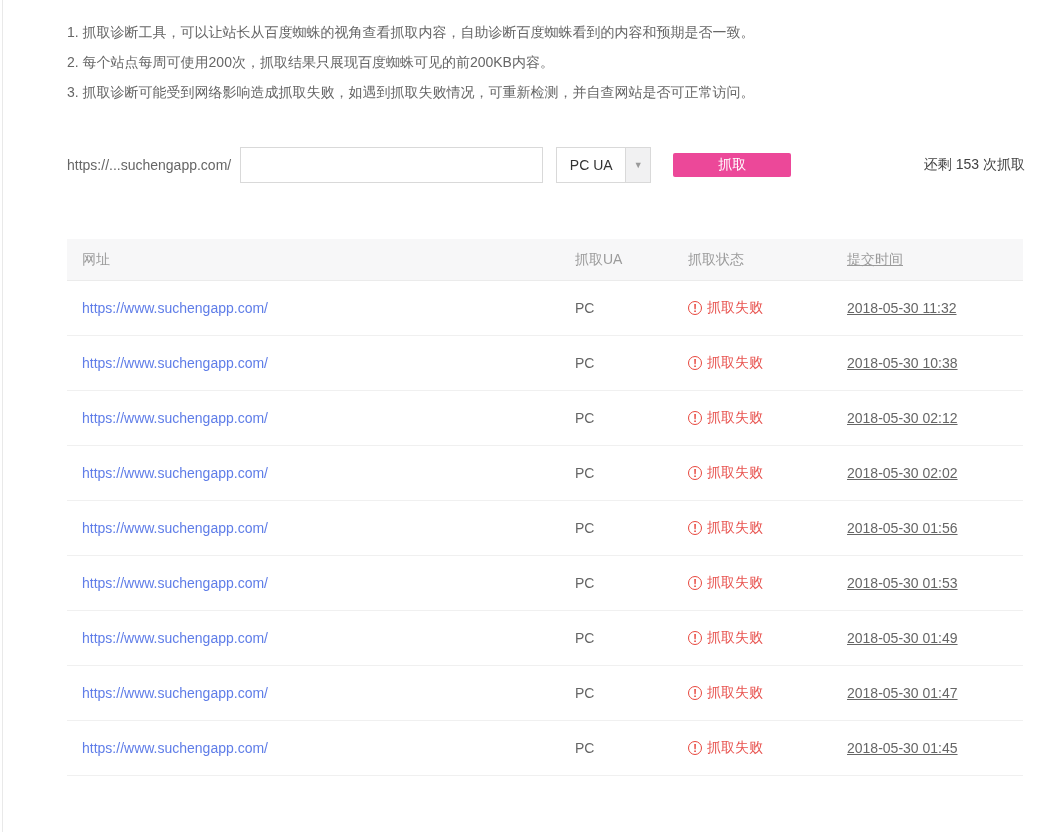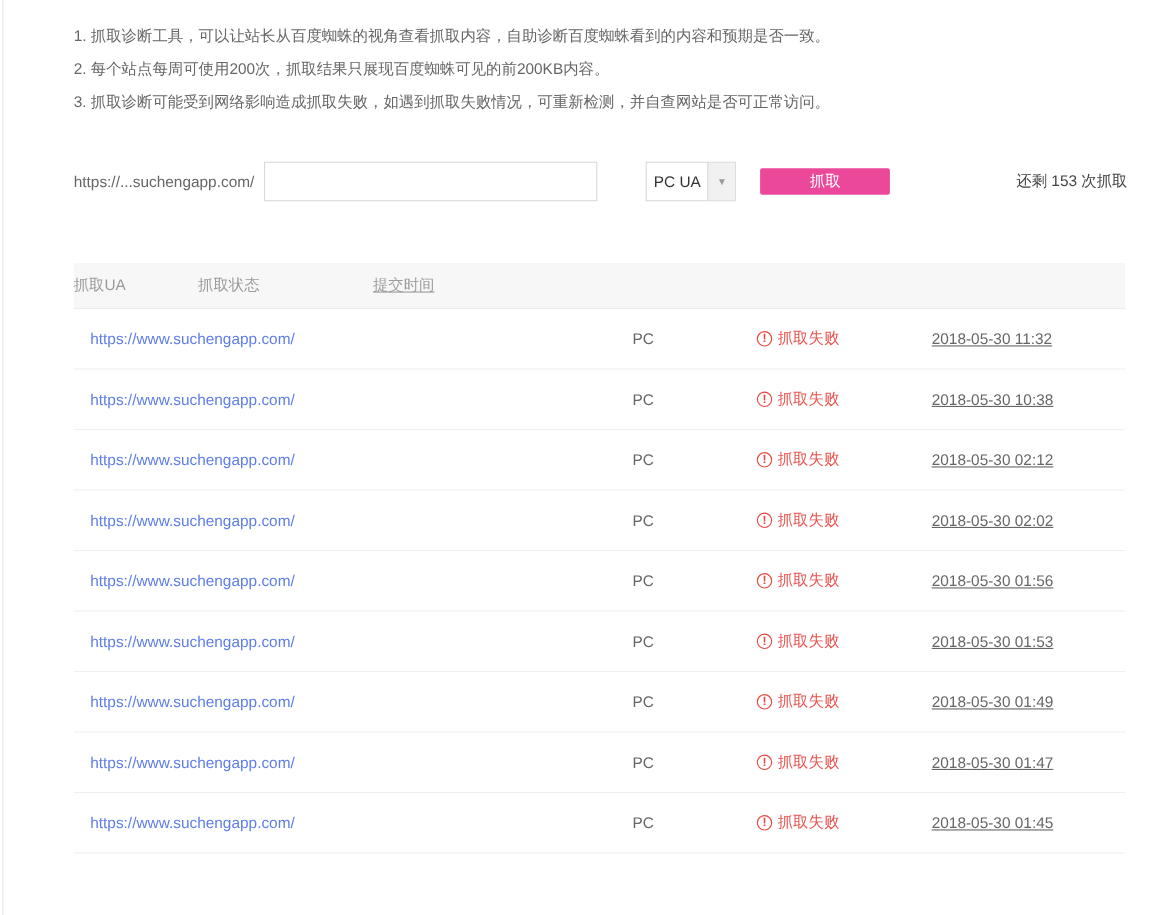--- a/index.html
+++ b/index.html
@@ -45,22 +45,22 @@
     width: 303px;
     height: 36px;
     border: 1px solid #d9d9d9;
     background: #fff;
     font-size: 14px;
     color: #333;
     padding: 0 10px;
     outline: none;
   }
   .ua-select {
-    margin-left: 44px;
-    width: 82px;
+    margin-left: 13px;
+    width: 95px;
     height: 36px;
     border: 1px solid #d9d9d9;
     display: flex;
     align-items: stretch;
     cursor: pointer;
     background: #fff;
   }
   .ua-value {
     flex: 1;
     display: flex;
@@ -159,20 +159,21 @@
     <div class="ua-select">
       <span class="ua-value">PC UA</span>
       <span class="ua-arrow">▼</span>
     </div>
     <button class="fetch-btn">抓取</button>
     <span class="remaining">还剩 153 次抓取</span>
   </div>
 
   <div class="table">
     <div class="thead">
+      <span class="col-url">网址</span>
       <span class="col-ua">抓取UA</span>
       <span class="col-status">抓取状态</span>
       <span class="col-time">提交时间</span>
     </div>
     <div>
   <div class="trow">
     <span class="col-url">
       <a class="url-link">https://www.suchengapp.com/</a>
     </span>
     <span class="col-ua">PC</span>

